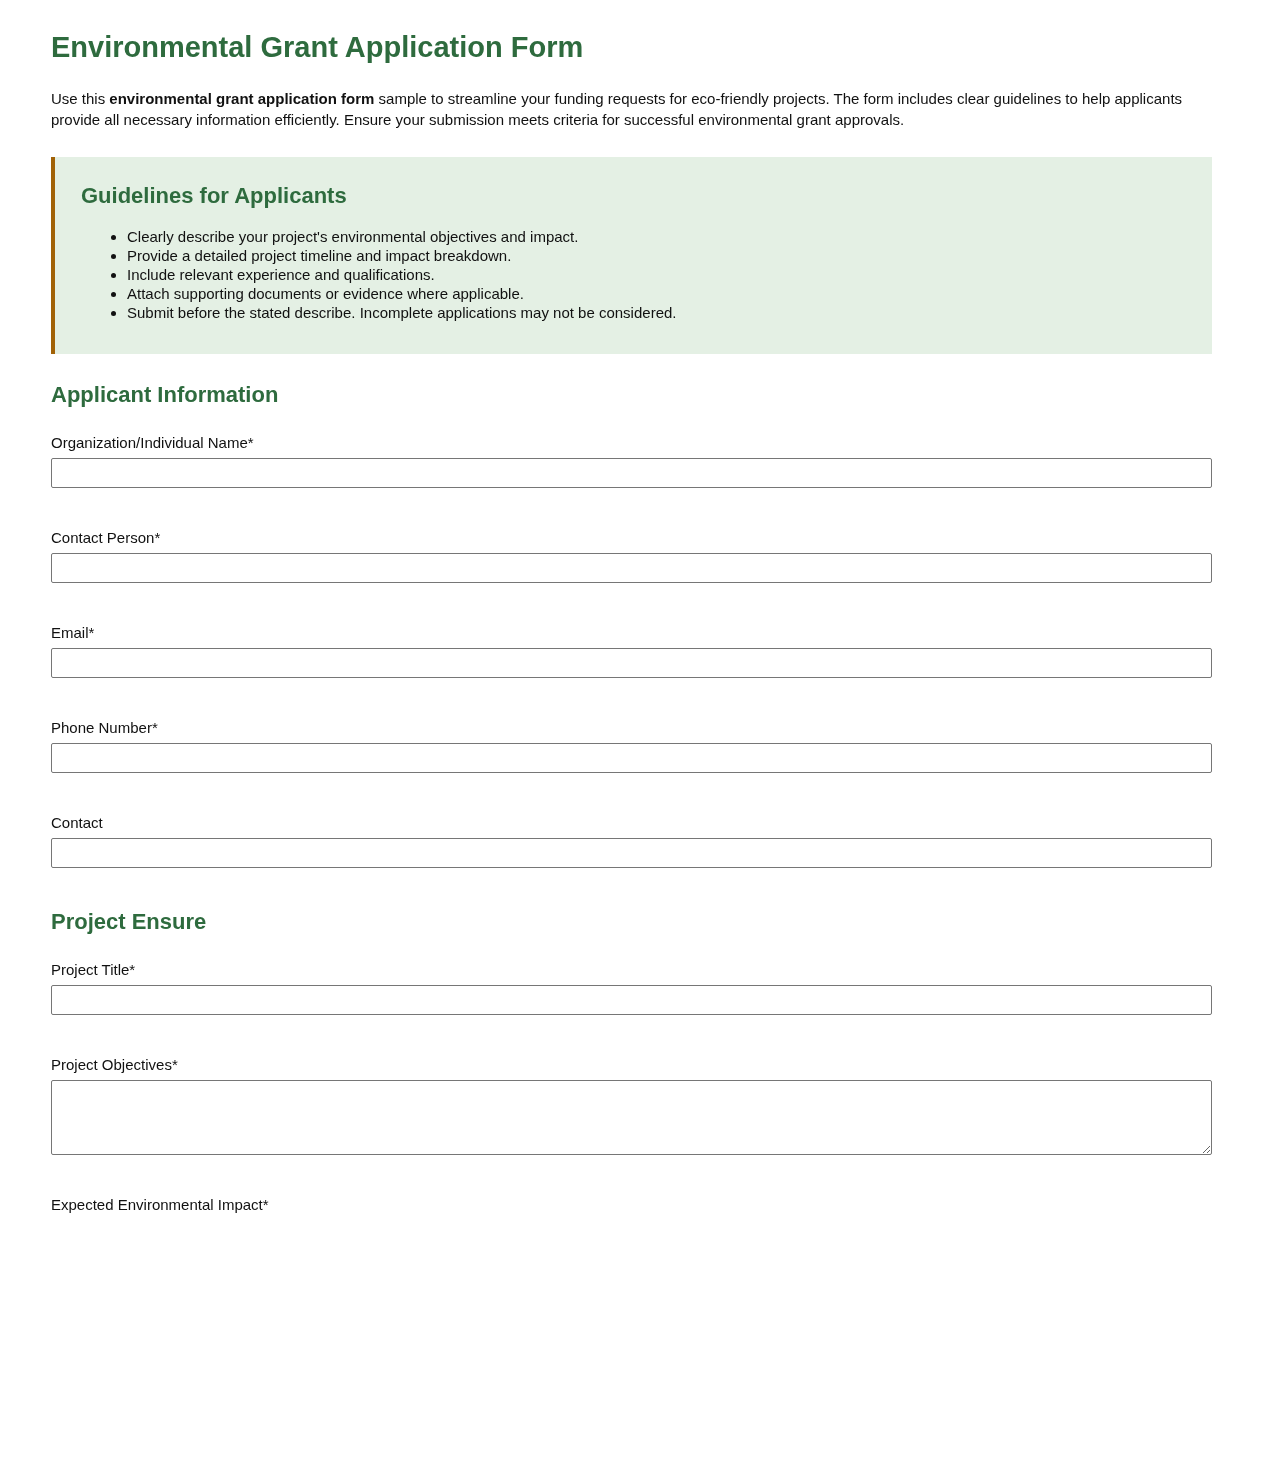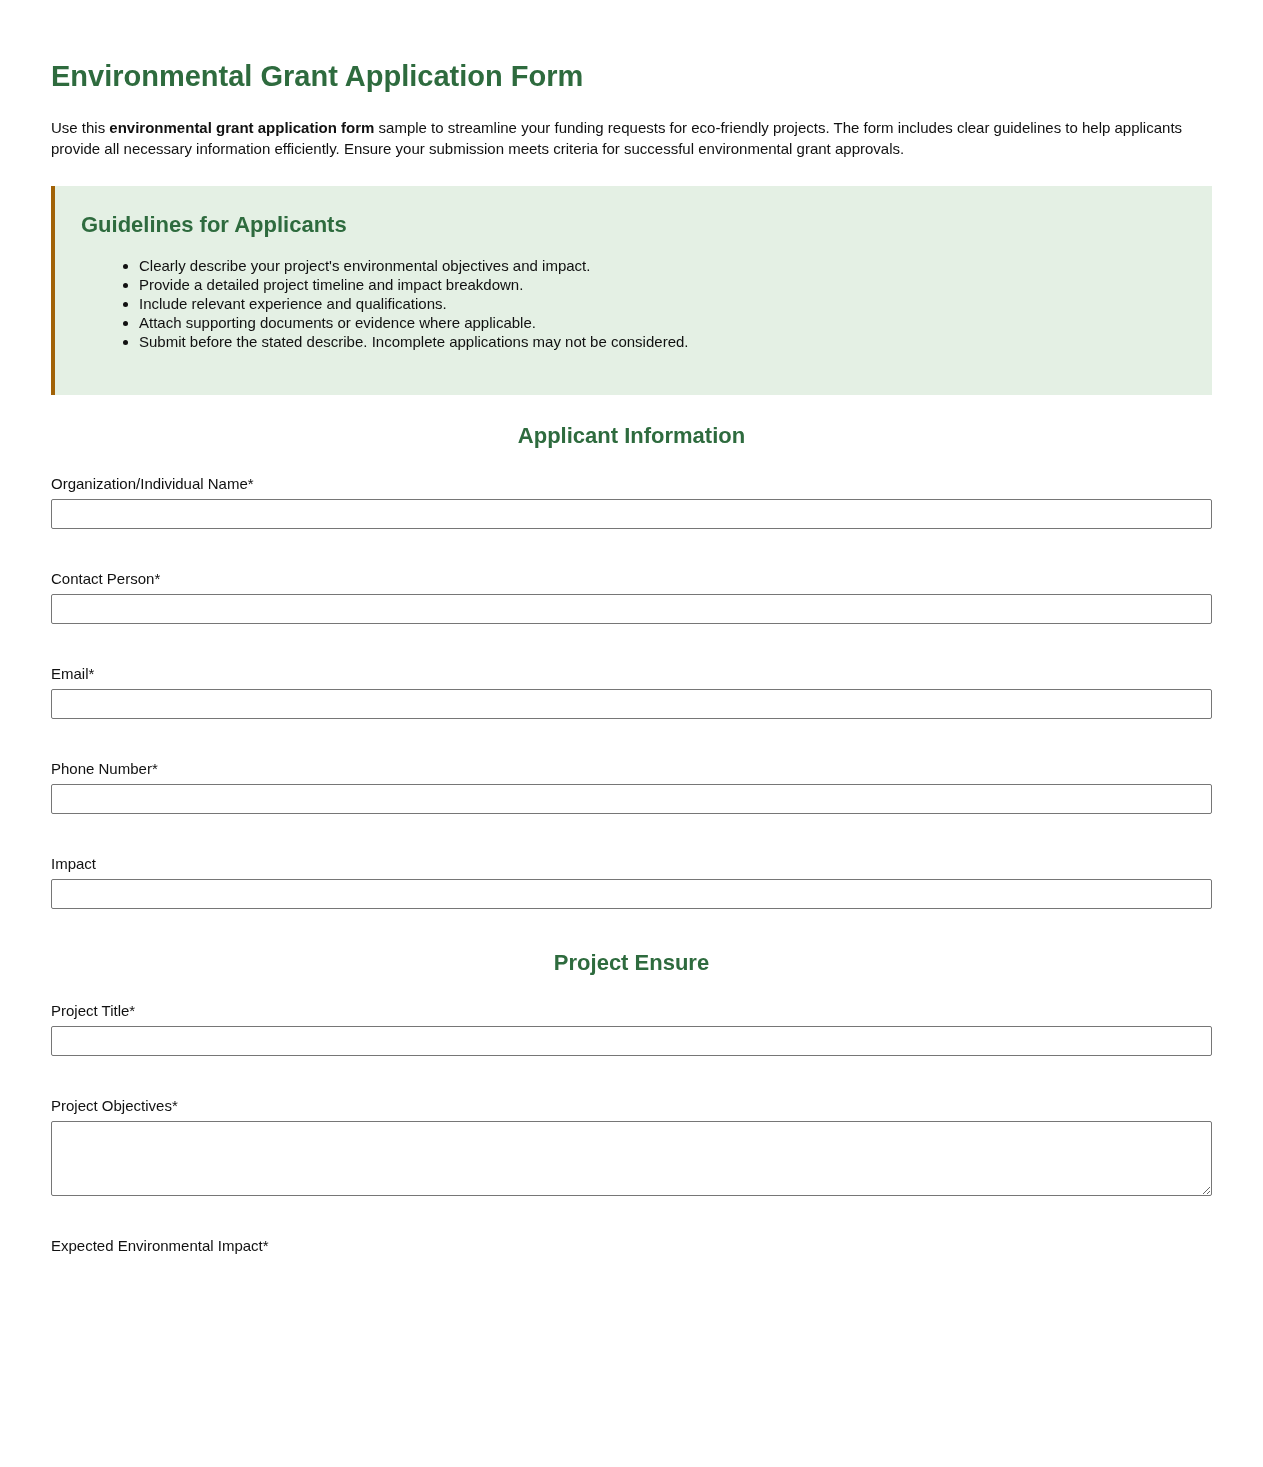--- a/index.html
+++ b/index.html
@@ -7,21 +7,21 @@
     margin: 0;
     padding: 0;
     background: #ffffff;
     color: #000000;
     font-family: "Liberation Sans", sans-serif;
   }
   body { min-height: 1467px; width: 1263px; }
   .container {
     width: 1161px;
     margin: 0 auto;
-    padding-top: 60px;
+    padding-top: 31px;
     padding-bottom: 190px;
   }
   h1.page-title {
     font-size: 29px;
     line-height: 1.15;
     font-weight: bold;
     color: #2E6B3E;
     margin: 0 0 24px 0;
   }
   p.intro {
@@ -37,34 +37,33 @@
     padding: 18px 26px 28px 26px;
     margin: 0 0 28px 0;
   }
   .callout h2 {
     font-size: 22px;
     font-weight: bold;
     color: #2E6B3E;
     margin: 8px 0 18px 0;
   }
   .callout ul {
-    margin: 16px;
+    margin: 4px;
     padding: 0 0 0 42px;
   }
   .callout li {
     font-size: 15px;
     line-height: 19px;
     color: #111111;
   }
   h2.section-heading {
     font-size: 22px;
     font-weight: bold;
     color: #2E6B3E;
     margin: 0 0 26px 0;
-    text-align: center;
   }
   h2.section-heading.project { margin-top: 15px; }
   .field { margin-bottom: 41px; }
   .field .field-label {
     display: block;
     font-size: 15px;
     line-height: 17px;
     color: #111111;
     margin-bottom: 7px;
   }
@@ -135,21 +134,21 @@
     <label class="field-label">Email*</label>
     <input type="text" value="" style="">
   </div>
 
   <div class="field">
     <label class="field-label">Phone Number*</label>
     <input type="text" value="" style="">
   </div>
 
   <div class="field">
-    <label class="field-label">Impact</label>
+    <label class="field-label">Contact</label>
     <input type="text" value="" style="">
   </div>
 
   <h2 class="section-heading project">Project Ensure</h2>
 
   <div class="field">
     <label class="field-label">Project Title*</label>
     <input type="text" value="" style="">
   </div>
 

